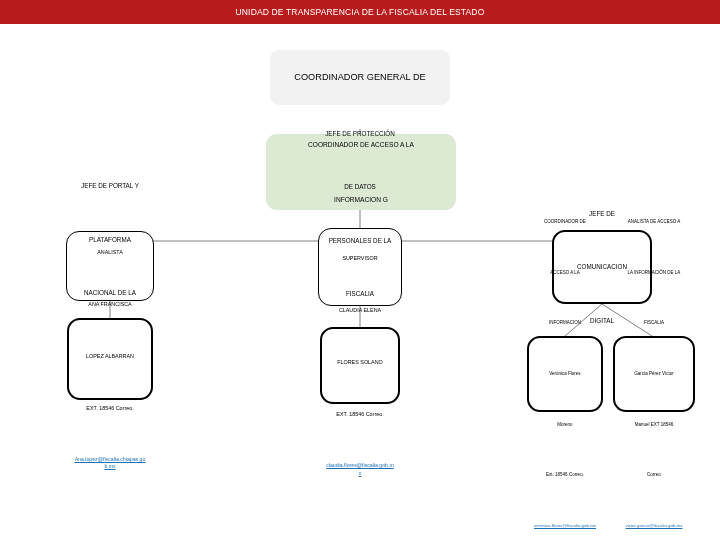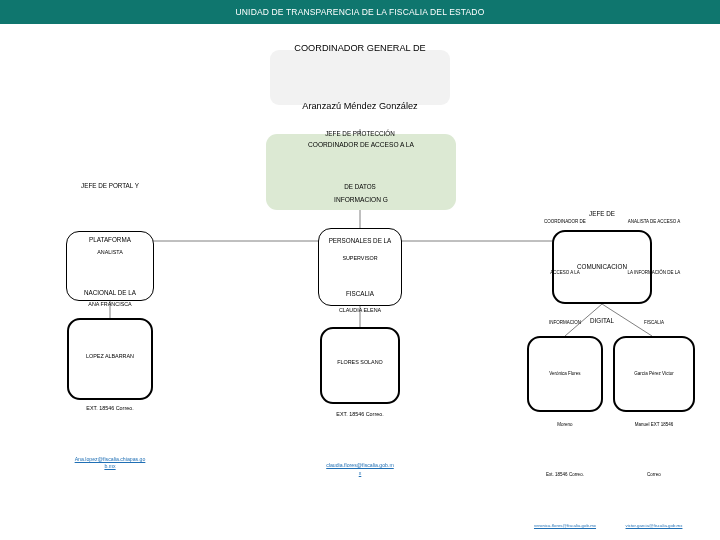--- a/index.html
+++ b/index.html
@@ -15,21 +15,21 @@
     position: relative;
   }
 
   
   #header-banner {
     position: absolute;
     left: 0;
     top: 0;
     width: 720px;
     height: 24px;
-    background: #0f766e;
+    background: #b91c1c;
     display: flex;
     align-items: center;
     justify-content: center;
   }
   #header-banner .title {
     color: #ffffff;
     font-size: 8.5px;
     letter-spacing: 0.15px;
     white-space: nowrap;
   }
@@ -134,21 +134,20 @@
 
     <line x1="110" y1="276" x2="110" y2="294" stroke="#808080" stroke-width="1"></line>
     <line x1="360" y1="281" x2="360" y2="303" stroke="#808080" stroke-width="1"></line>
 
     <line x1="602" y1="280" x2="565" y2="312" stroke="#808080" stroke-width="1"></line>
     <line x1="602" y1="280" x2="652" y2="312" stroke="#808080" stroke-width="1"></line>
   </svg>
 
   <div class="node node-l1" style="left:270px; top:26px; width:180px; height:55px;">
     <span class="line">COORDINADOR GENERAL DE</span>
-    <span class="line">Aranzazú Méndez González</span>
   </div>
 
   <div class="node node-l2" style="left:266px; top:110px; width:190px; height:76px;">
     <span class="line">COORDINADOR DE ACCESO A LA</span>
     <span class="line">INFORMACION G</span>
   </div>
 
   <div class="node node-l3" style="left:66px; top:207px; width:88px; height:70px;">
     <span class="line">JEFE DE PORTAL Y</span>
     <span class="line">PLATAFORMA</span>

